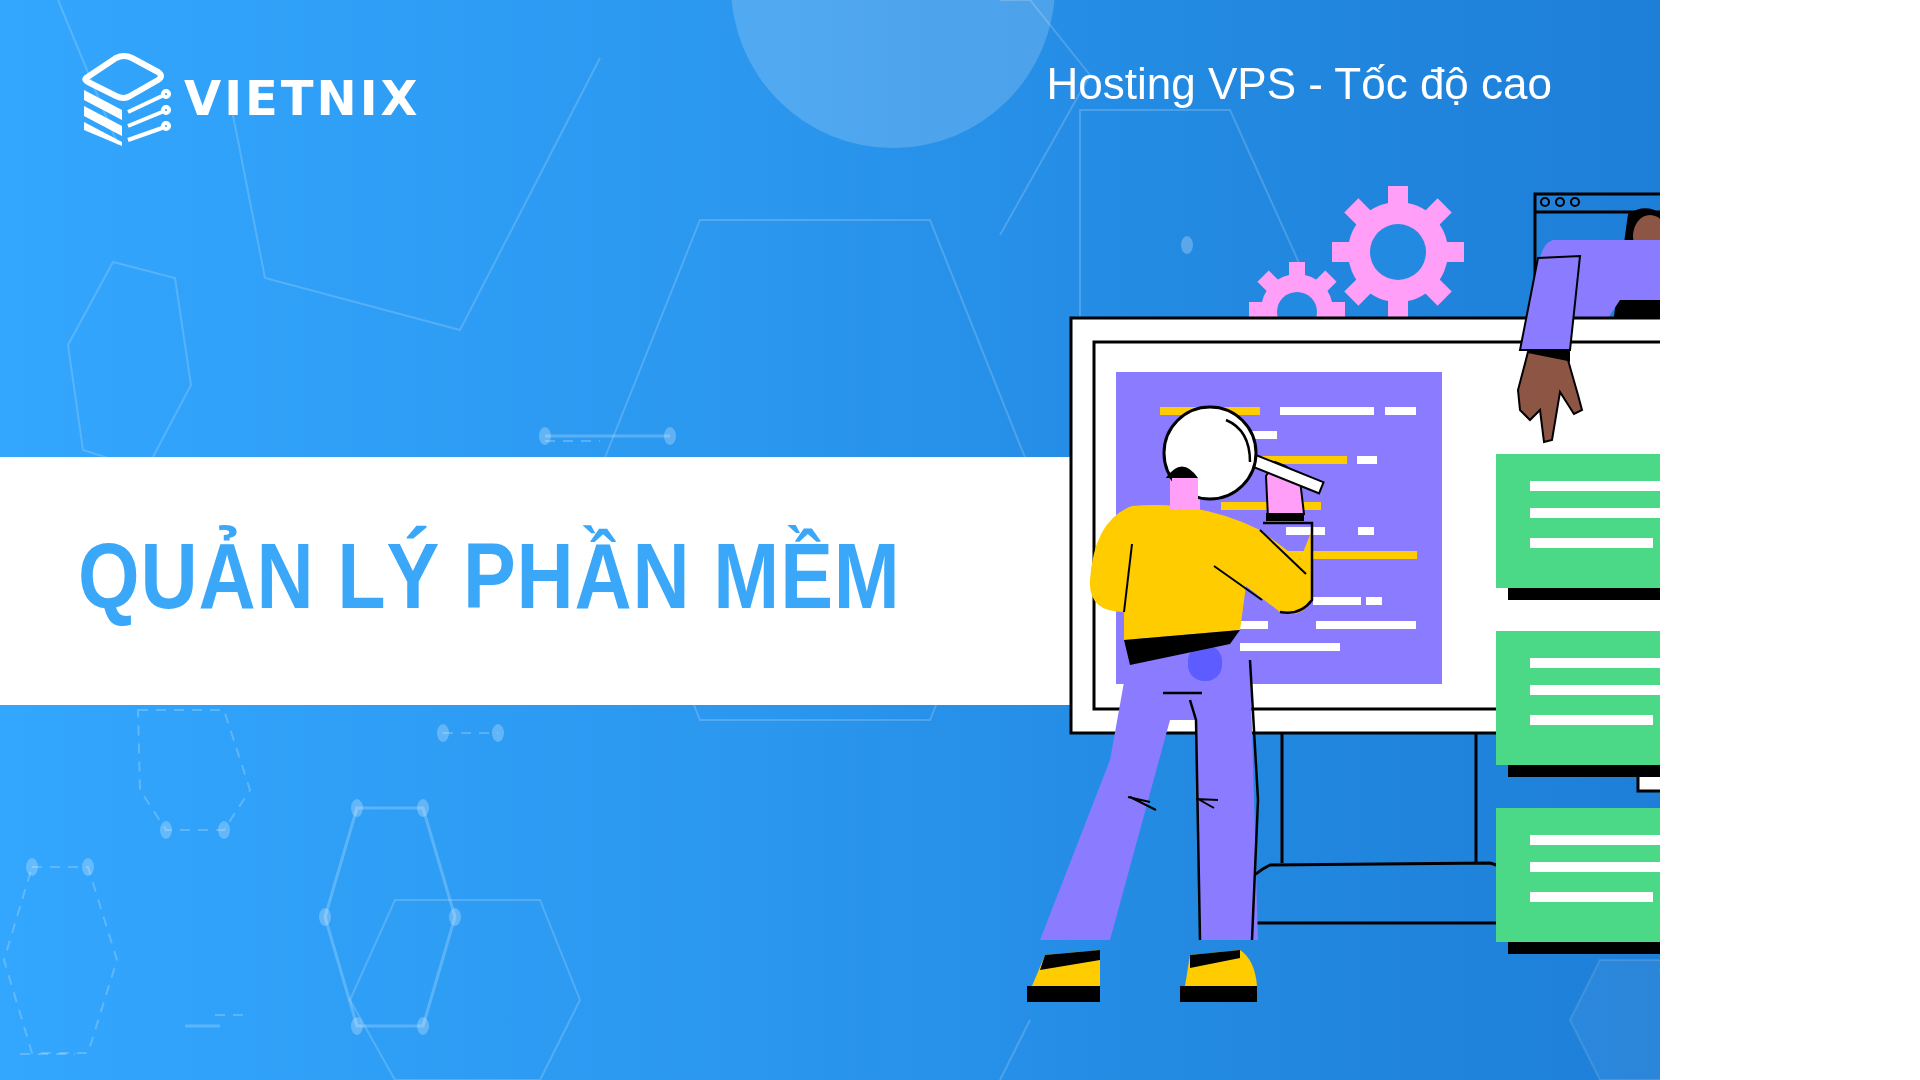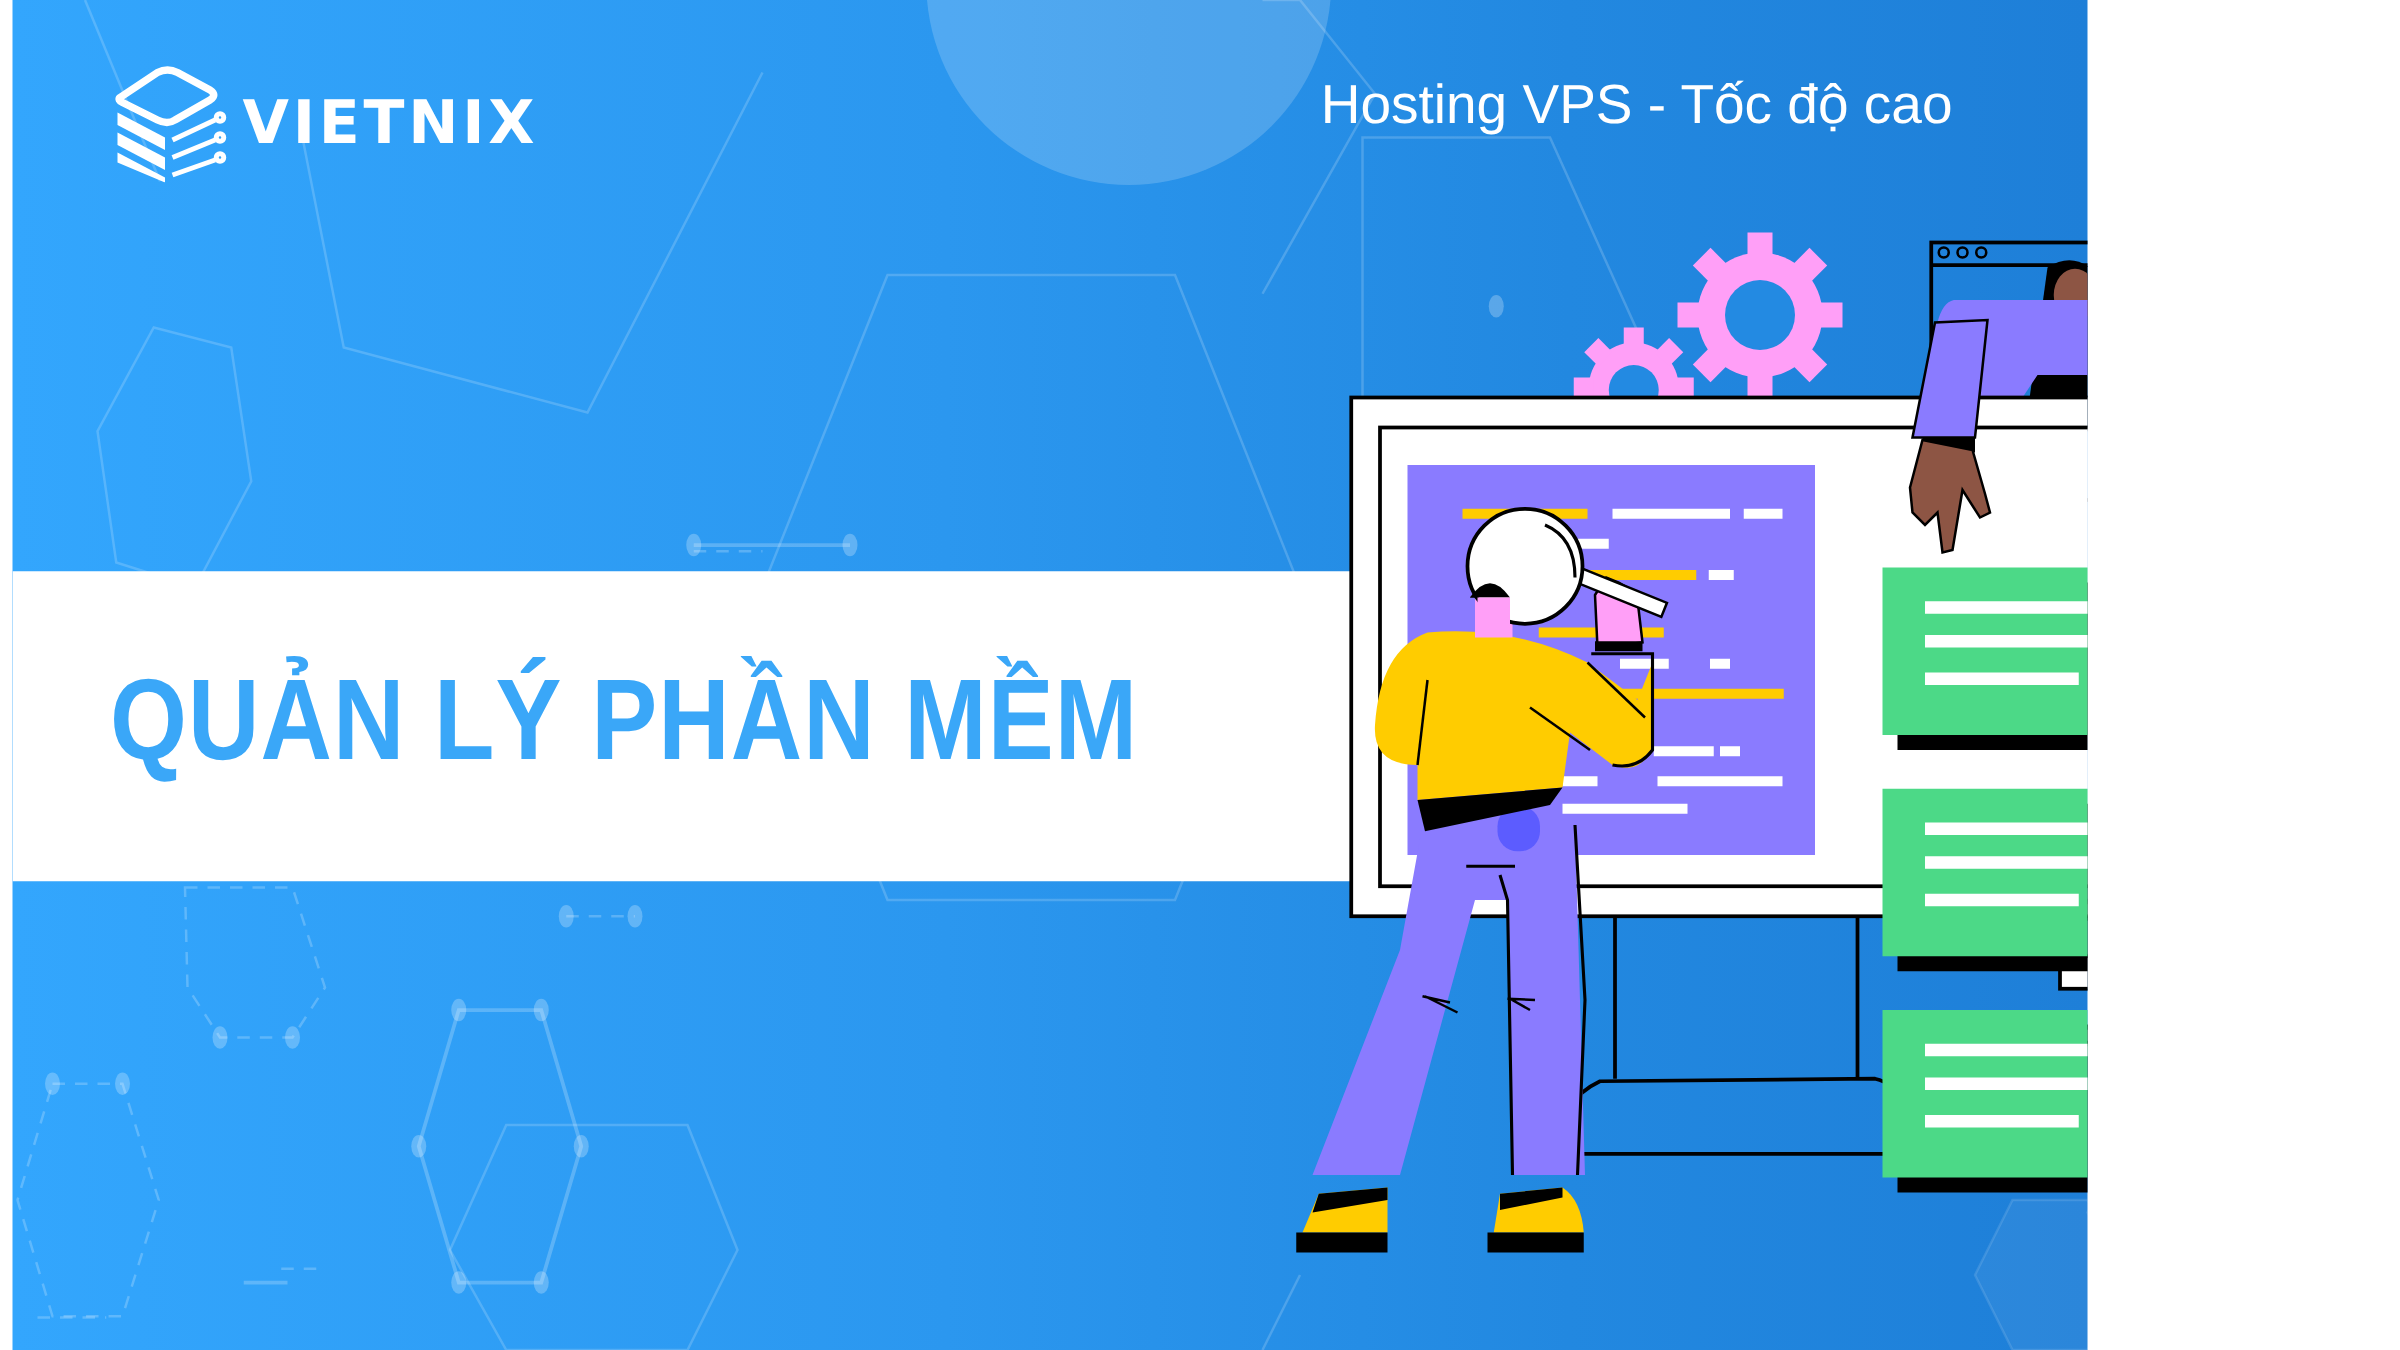--- a/index.html
+++ b/index.html
@@ -1,18 +1,18 @@
 <!DOCTYPE html>
 <html><head>
 <meta charset="utf-8">
 <style>
   html,body{margin:0;padding:0;}
   body{width:1920px;height:1080px;overflow:hidden;position:relative;
        font-family:"Liberation Sans","DejaVu Sans",sans-serif;}
-  .banner{position:absolute;left:10px;top:0;width:1660px;height:1080px;overflow:hidden;
+  .banner{position:absolute;left:0;top:0;width:1660px;height:1080px;overflow:hidden;
           background:linear-gradient(90deg,#33a6fd 0%,#2b97ef 45%,#2288e0 75%,#1e7fd8 100%);}
   .bg-svg{position:absolute;left:0;top:0;}
   .logo{position:absolute;left:80px;top:50px;height:96px;display:flex;align-items:center;}
   .logo-text{margin-left:12px;color:#fff;font-size:48px;font-weight:700;letter-spacing:3px;
              font-family:"DejaVu Sans","Liberation Sans",sans-serif;line-height:1;}
   .tagline{position:absolute;right:108px;top:62px;color:#fff;font-size:44px;
            font-family:"Liberation Sans","DejaVu Sans",sans-serif;line-height:1;margin-left:42px;}
   .title-band{position:absolute;left:0;top:457px;width:1072px;height:248px;background:#fff;}
   .title{position:absolute;left:78px;top:530px;color:#3aa7f8;font-size:92px;font-weight:700;
          letter-spacing:1px;line-height:1;transform:scaleX(0.86);transform-origin:left center;

